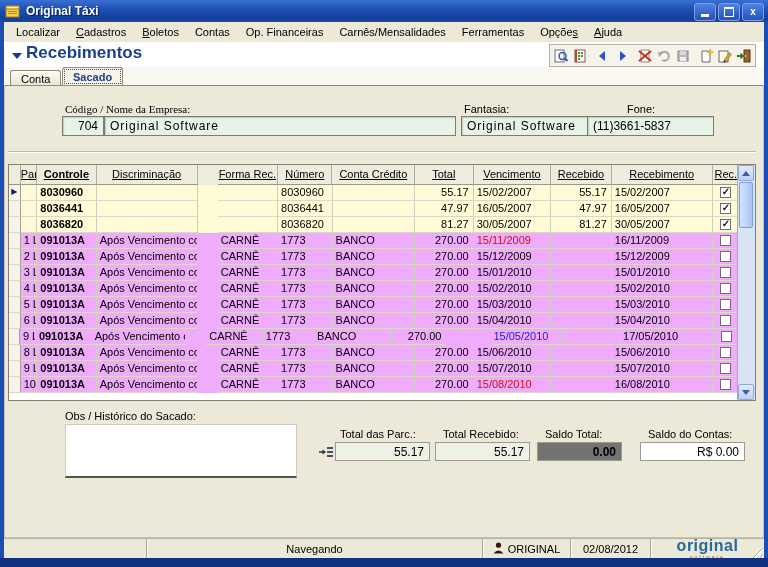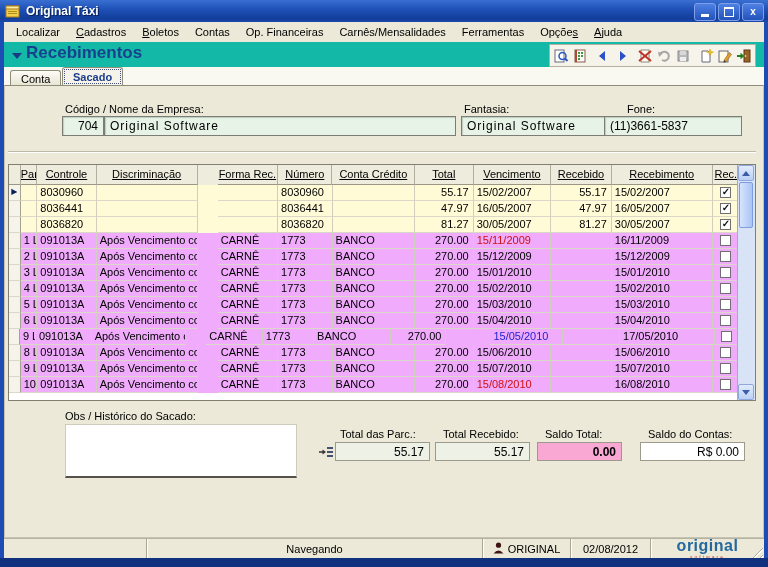--- a/index.html
+++ b/index.html
@@ -19,21 +19,21 @@
   .glyph-max{width:8px;height:7px;border:1px solid #fff;border-top:2px solid #fff;}
   .b-left,.b-right{position:absolute;top:22px;bottom:0;width:4px;background:#1c4cb4;z-index:50;}
   .b-left{left:0}.b-right{right:0}
   .b-bottom{position:absolute;left:0;right:0;bottom:0;height:9px;background:#10317e;z-index:51;}
   
   .menubar{position:absolute;left:4px;right:4px;top:22px;height:20px;background:#ece9d8;
     display:flex;align-items:center;padding-left:4px;}
   .menu-item{padding:2px 8px;cursor:default;}
   .menu-item .mn{text-decoration:underline;}
   
-  .page-header{position:absolute;left:4px;right:4px;top:42px;height:25px;background:#14b8a6;}
+  .page-header{position:absolute;left:4px;right:4px;top:42px;height:25px;background:#ffffff;}
   .caret{position:absolute;left:8px;top:11px;width:0;height:0;
     border-left:5px solid transparent;border-right:5px solid transparent;border-top:6px solid #1a3a85;}
   .page-title{position:absolute;left:22px;top:1px;font-size:17px;font-weight:bold;color:#17418f;}
   .toolbar{position:absolute;right:8px;top:2px;height:21px;border:1px solid #b3b09f;background:#f5f3ea;
     display:flex;align-items:center;padding:0 2px;gap:1px;}
   .tbi{width:18px;height:18px;display:flex;align-items:center;justify-content:center;}
   .tbi.gap{margin-left:4px;}
   
   .tabs{position:absolute;left:4px;right:4px;top:67px;height:19px;background:#f9f8f1;}
   .tab{position:absolute;bottom:0;border:1px solid #8e8c7a;border-bottom:none;
@@ -57,21 +57,21 @@
   .grid-head,.grid-row{display:flex;width:731px;}
   .grid-head{height:20px;background:#eeecdd;}
   .hc{box-sizing:border-box;border-right:1px solid #b2af9e;border-bottom:1px solid #9a9786;
     text-align:center;line-height:19px;text-decoration:underline;overflow:hidden;white-space:nowrap;font-size:11px;}
   .grid-row{height:16px;background:#f0abfc;}
   .grid-row.yellow{background:#fffbd7;}
   .gc{box-sizing:border-box;border-right:1px solid #d2cebe;border-bottom:1px solid #dcd8c9;
     line-height:15px;overflow:hidden;white-space:nowrap;padding:0 3px;font-size:11px;}
   .c-ind{background:#f6f4ea;border-right:1px solid #a5a291;text-align:center;padding:0;}
   .c-ind.sel::after{content:"▶";font-size:8px;color:#04205c;position:relative;top:-2px;}
-  .w-ind{width:12px;} .w-par{width:17px;} .w-ctl{width:61px;} .w-dsc{width:104px;}
+  .w-ind{width:12px;} .w-par{width:17px;} .w-ctl{width:61px;font-weight:bold;} .w-dsc{width:104px;}
   .w-frm{width:62px;margin-left:20px;} .w-num{width:56px;} .w-cta{width:85px;} .w-tot{width:60px;}
   .w-ven{width:80px;} .w-rcb{width:62px;} .w-rct{width:104px;} .w-rec{width:28px;}
   .c-par{text-align:right;padding-right:2px;}
   .c-total,.c-recebido{text-align:right;padding-right:4px;}
   .v-red{color:#cc1111;} .v-blue{color:#2222cc;margin-left:44px;}
   .c-rec{display:flex;align-items:center;justify-content:center;padding:0;}
   .checkbox{width:11px;height:11px;box-sizing:border-box;border:1px solid #6f6f6f;background:#fff;
     display:flex;align-items:center;justify-content:center;font-size:10px;font-weight:bold;color:#111;}
   .checkbox.checked::after{content:"✓";position:relative;top:-1px;}
   
@@ -81,21 +81,21 @@
   .sb-up{top:0;} .sb-down{bottom:0;}
   .tri-up{width:0;height:0;border-left:4px solid transparent;border-right:4px solid transparent;border-bottom:5px solid #3c5ca8;}
   .tri-down{width:0;height:0;border-left:4px solid transparent;border-right:4px solid transparent;border-top:5px solid #3c5ca8;}
   .sb-thumb{position:absolute;left:1px;top:17px;width:14px;height:46px;border:1px solid #7e9de0;border-radius:2px;
     background:linear-gradient(90deg,#d8e4fc,#a9c4f4);box-sizing:border-box;}
   
   .obs-box{position:absolute;left:65px;top:424px;width:232px;height:54px;background:#fff;
     border:1px solid #cfccbe;border-bottom:2px solid #56524b;box-sizing:border-box;padding:2px 4px;font-size:11px;}
   .total-fld{position:absolute;height:19px;box-sizing:border-box;background:#eef1e5;border:1px solid #9c9a8c;
     font-size:12px;line-height:16px;text-align:right;padding:1px 5px;}
-  .total-fld.pink{background:#f9a8d4;font-weight:bold;}
+  .total-fld.pink{background:#737373;font-weight:bold;}
   .total-fld.white{background:#ffffff;}
   .list-icon{position:absolute;left:318px;top:444px;width:16px;height:16px;}
   
   .statusbar{position:absolute;left:4px;right:4px;top:538px;height:20px;background:#ece9d8;
     border-top:1px solid #b5b2a2;display:flex;align-items:stretch;z-index:40;}
   .sb-panel{box-sizing:border-box;border-left:1px solid #a8a593;box-shadow:inset 1px 0 0 #ffffff;
     display:flex;align-items:center;justify-content:center;gap:4px;overflow:hidden;}
   .sb-panel:first-child{border-left:none;box-shadow:none;}
   .sb-p1{flex:0 0 142px;} .sb-p2{flex:0 0 336px;} .sb-p3{flex:0 0 88px;} .sb-p4{flex:0 0 80px;} .sb-p5{flex:1;position:relative;}
   .logo-wrap{display:flex;flex-direction:column;align-items:center;line-height:1;}
@@ -222,27 +222,27 @@
     </div>
   </div>
 
   <div class="tabs">
     <span class="tab tab-conta">Conta</span>
     <span class="tab tab-sacado">Sacado</span>
   </div>
 
   <div class="panel"></div>
 
-  <span class="lbl" style="left:65px;top:103px;">Código / Nome da Empresa:</span>
+  <span class="lbl" style="left:65px;top:103px;font-family:Liberation Serif, serif;">Código / Nome da Empresa:</span>
   <div class="fld num" style="left:62px;top:116px;width:42px;">704</div>
   <div class="fld" style="left:104px;top:116px;width:352px;letter-spacing:1px;">Original Software</div>
   <span class="lbl" style="left:464px;top:103px;">Fantasia:</span>
   <div class="fld" style="left:461px;top:116px;width:158px;letter-spacing:1px;">Original Software</div>
   <span class="lbl" style="left:627px;top:103px;">Fone:</span>
-  <div class="fld" style="left:604px;top:116px;width:138px;">(11)3661-5837</div>
+  <div class="fld" style="left:587px;top:116px;width:127px;">(11)3661-5837</div>
 
   <div class="groove" style="top:151px;"></div>
 
   <div class="grid">
     <div class="grid-head">
       <div class="hc w-ind"></div>
       <div class="hc w-par">Par</div>
       <div class="hc w-ctl">Controle</div>
       <div class="hc w-dsc">Discriminação</div>
       <div class="hc w-frm">Forma Rec.</div>

